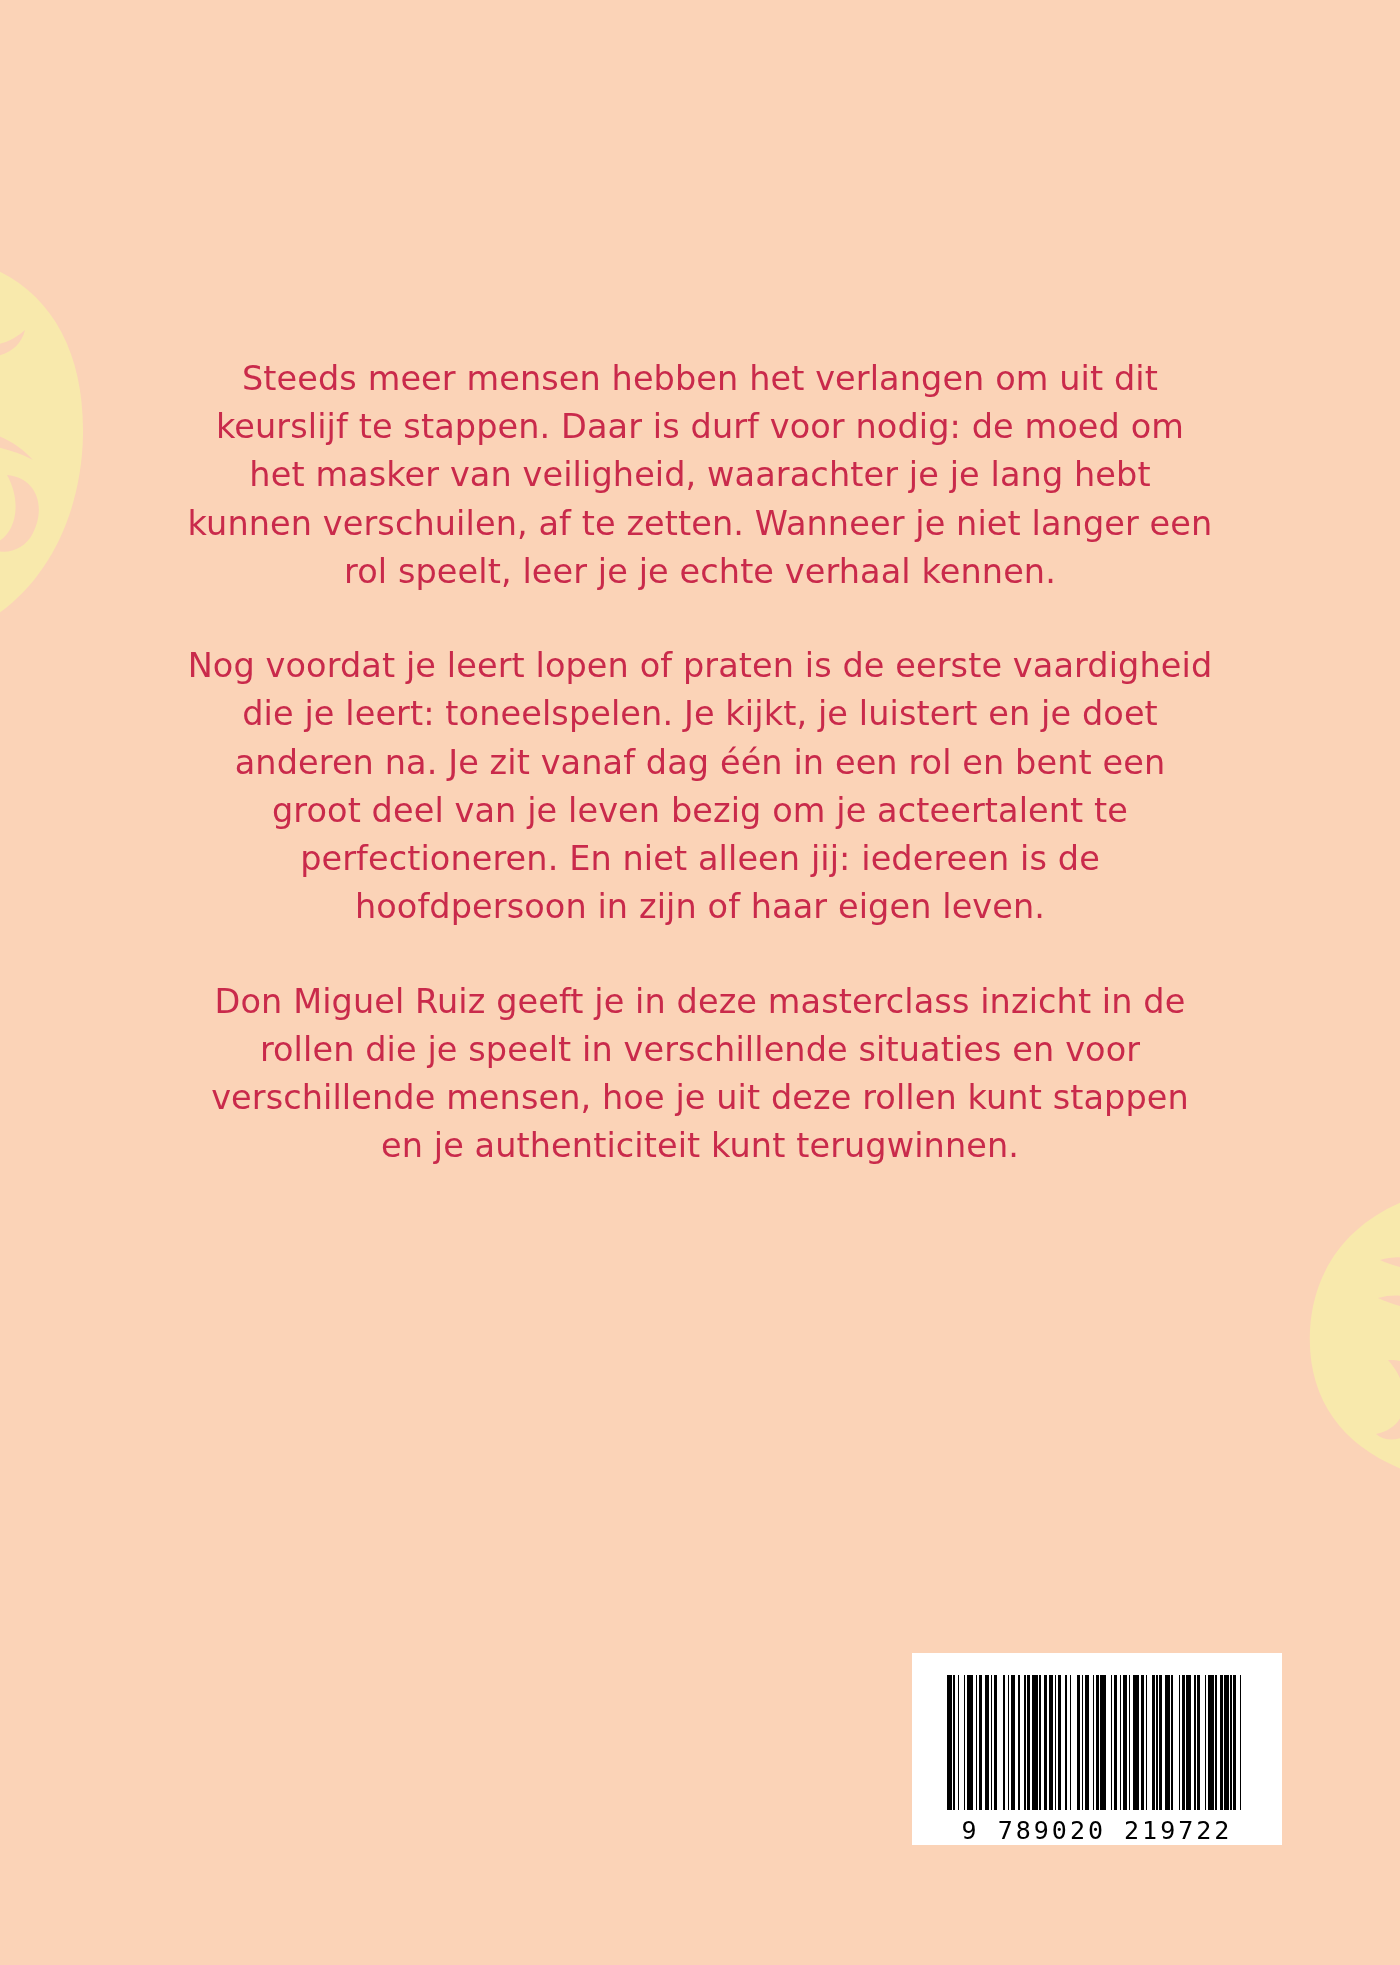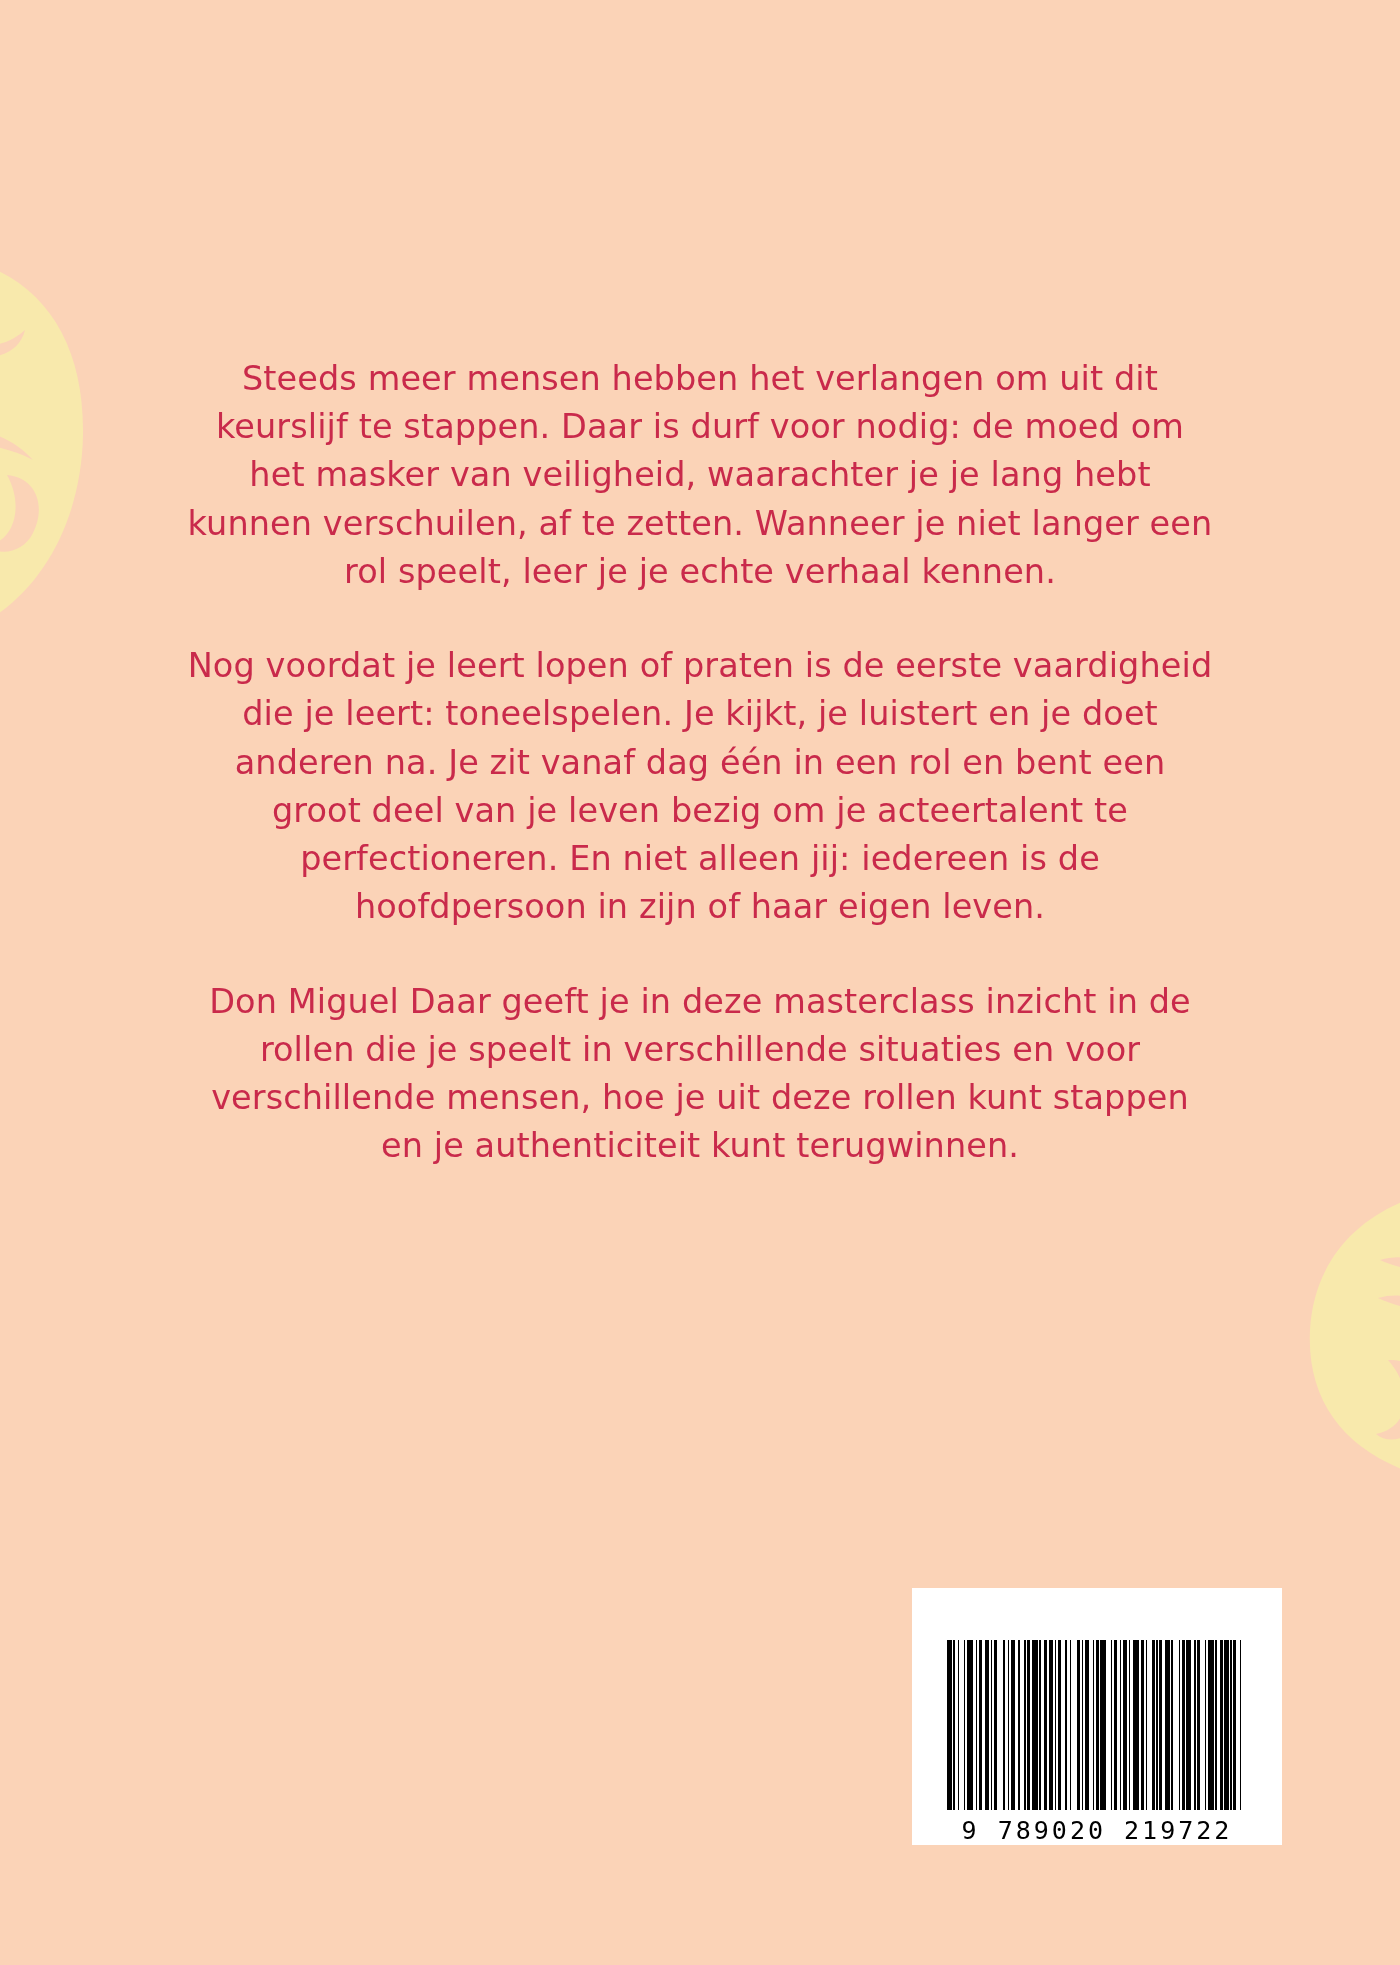--- a/index.html
+++ b/index.html
@@ -80,26 +80,26 @@
     letter-spacing: 0.2px;
     font-family: "DejaVu Sans", sans-serif;
   }
 
   
   .barcode-box {
     position: absolute;
     right: 118px;
     bottom: 120px;
     width: 370px;
-    height: 257px;
+    height: 192px;
     background: #ffffff;
     display: flex;
     flex-direction: column;
     align-items: center;
-    justify-content: flex-end;
+    justify-content: center;
     padding-top: 22px;
     box-sizing: border-box;
   }
   .barcode-bars {
     width: 300px;
     height: 170px;
     display: flex;
     align-items: flex-end;
     gap: 0;
   }
@@ -126,21 +126,21 @@
   <svg class="mask-right" viewBox="0 0 300 310" aria-hidden="true">
     <path d="M300,5 C180,0 105,60 100,150 C95,248 170,305 295,308 C258,230 252,110 300,5 Z" fill="#f8e9ac"></path>
     <path d="M170,80 C196,72 224,82 236,104 C210,90 186,88 170,80 Z" fill="#fbd3b7"></path>
     <path d="M168,118 C196,110 222,122 232,144 C206,128 184,126 168,118 Z" fill="#fbd3b7"></path>
     <path d="M178,180 C208,178 226,206 214,236 C204,258 180,266 166,254 C198,248 206,212 178,180 Z" fill="#fbd3b7"></path>
   </svg>
 
   <div class="blurb">
     <p>Steeds meer mensen hebben het verlangen om uit dit keurslijf te stappen. Daar is durf voor nodig: de moed om het masker van veiligheid, waarachter je je lang hebt kunnen verschuilen, af te zetten. Wanneer je niet langer een rol speelt, leer je je echte verhaal kennen.</p>
     <p>Nog voordat je leert lopen of praten is de eerste vaardigheid die je leert: toneelspelen. Je kijkt, je luistert en je doet anderen na. Je zit vanaf dag één in een rol en bent een groot deel van je leven bezig om je acteertalent te perfectioneren. En niet alleen jij: iedereen is de hoofdpersoon in zijn of haar eigen leven.</p>
-    <p>Don Miguel Daar geeft je in deze masterclass inzicht in de rollen die je speelt in verschillende situaties en voor verschillende mensen, hoe je uit deze rollen kunt stappen en je authenticiteit kunt terugwinnen.</p>
+    <p>Don Miguel Ruiz geeft je in deze masterclass inzicht in de rollen die je speelt in verschillende situaties en voor verschillende mensen, hoe je uit deze rollen kunt stappen en je authenticiteit kunt terugwinnen.</p>
   </div>
 
 
   <div class="barcode-box">
     <div class="barcode-bars" id="barcode-bars">
         <div style="width: 6px; height: 100%; background: rgb(0, 0, 0);"></div>
         <div style="width: 2px; height: 100%; background: transparent;"></div>
         <div style="width: 2px; height: 100%; background: rgb(0, 0, 0);"></div>
         <div style="width: 4px; height: 100%; background: transparent;"></div>
         <div style="width: 2px; height: 100%; background: rgb(0, 0, 0);"></div>

